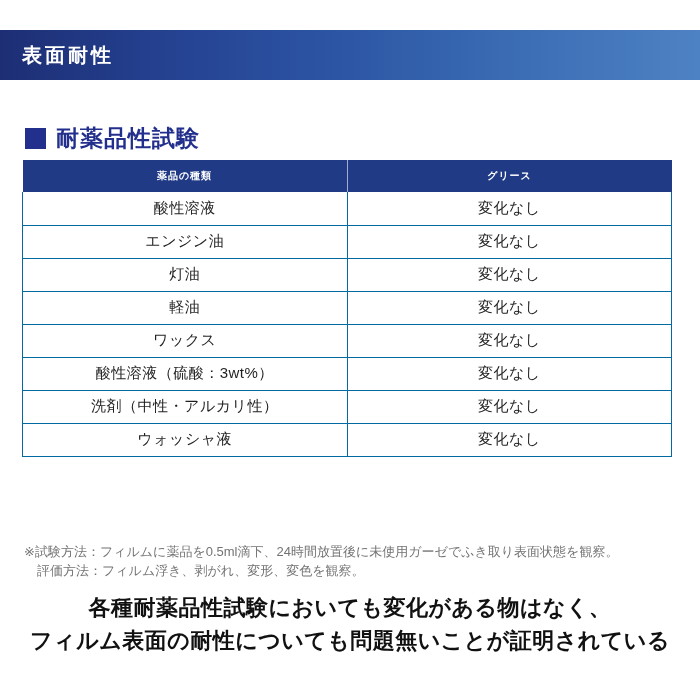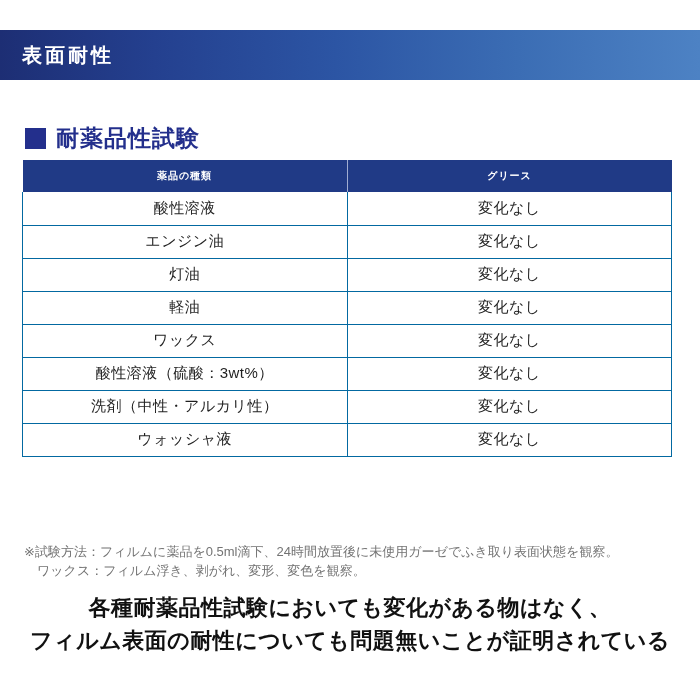--- a/index.html
+++ b/index.html
@@ -107,21 +107,21 @@
       </tr>
       <tr>
         <td>ウォッシャ液</td>
         <td>変化なし</td>
       </tr>
     </tbody>
   </table>
 
   <div class="footnotes">
     <div class="footnote-line1">※試験方法：フィルムに薬品を0.5ml滴下、24時間放置後に未使用ガーゼでふき取り表面状態を観察。</div>
-    <div class="footnote-line2">ワックス：フィルム浮き、剥がれ、変形、変色を観察。</div>
+    <div class="footnote-line2">評価方法：フィルム浮き、剥がれ、変形、変色を観察。</div>
   </div>
 
   <div class="conclusion">
     <div>各種耐薬品性試験においても変化がある物はなく、</div>
     <div>フィルム表面の耐性についても問題無いことが証明されている</div>
   </div>
 
 </div>
 
 </body></html>

